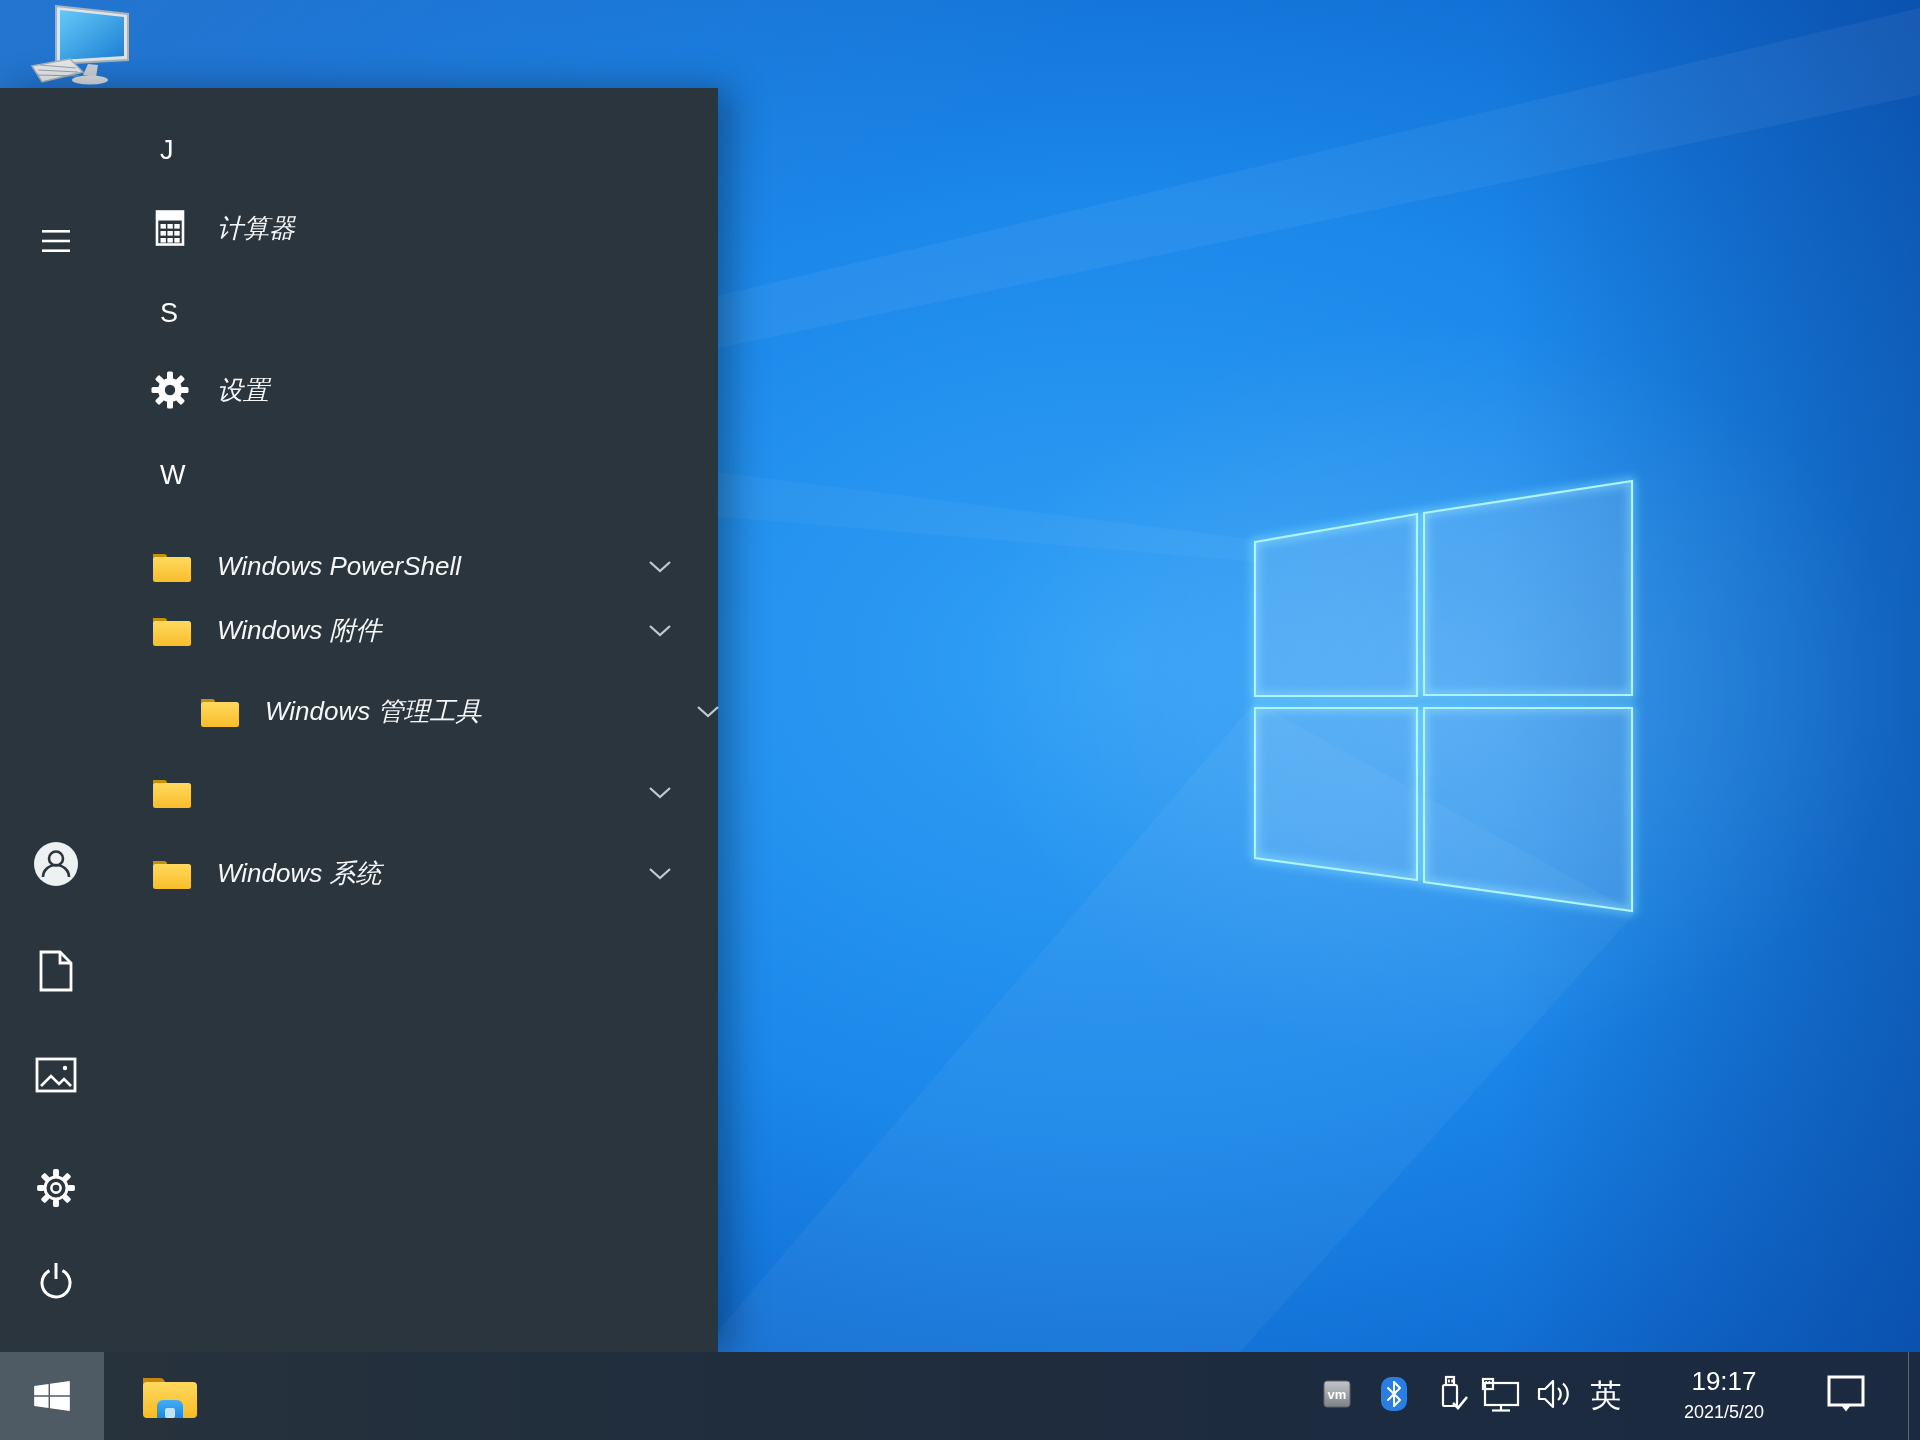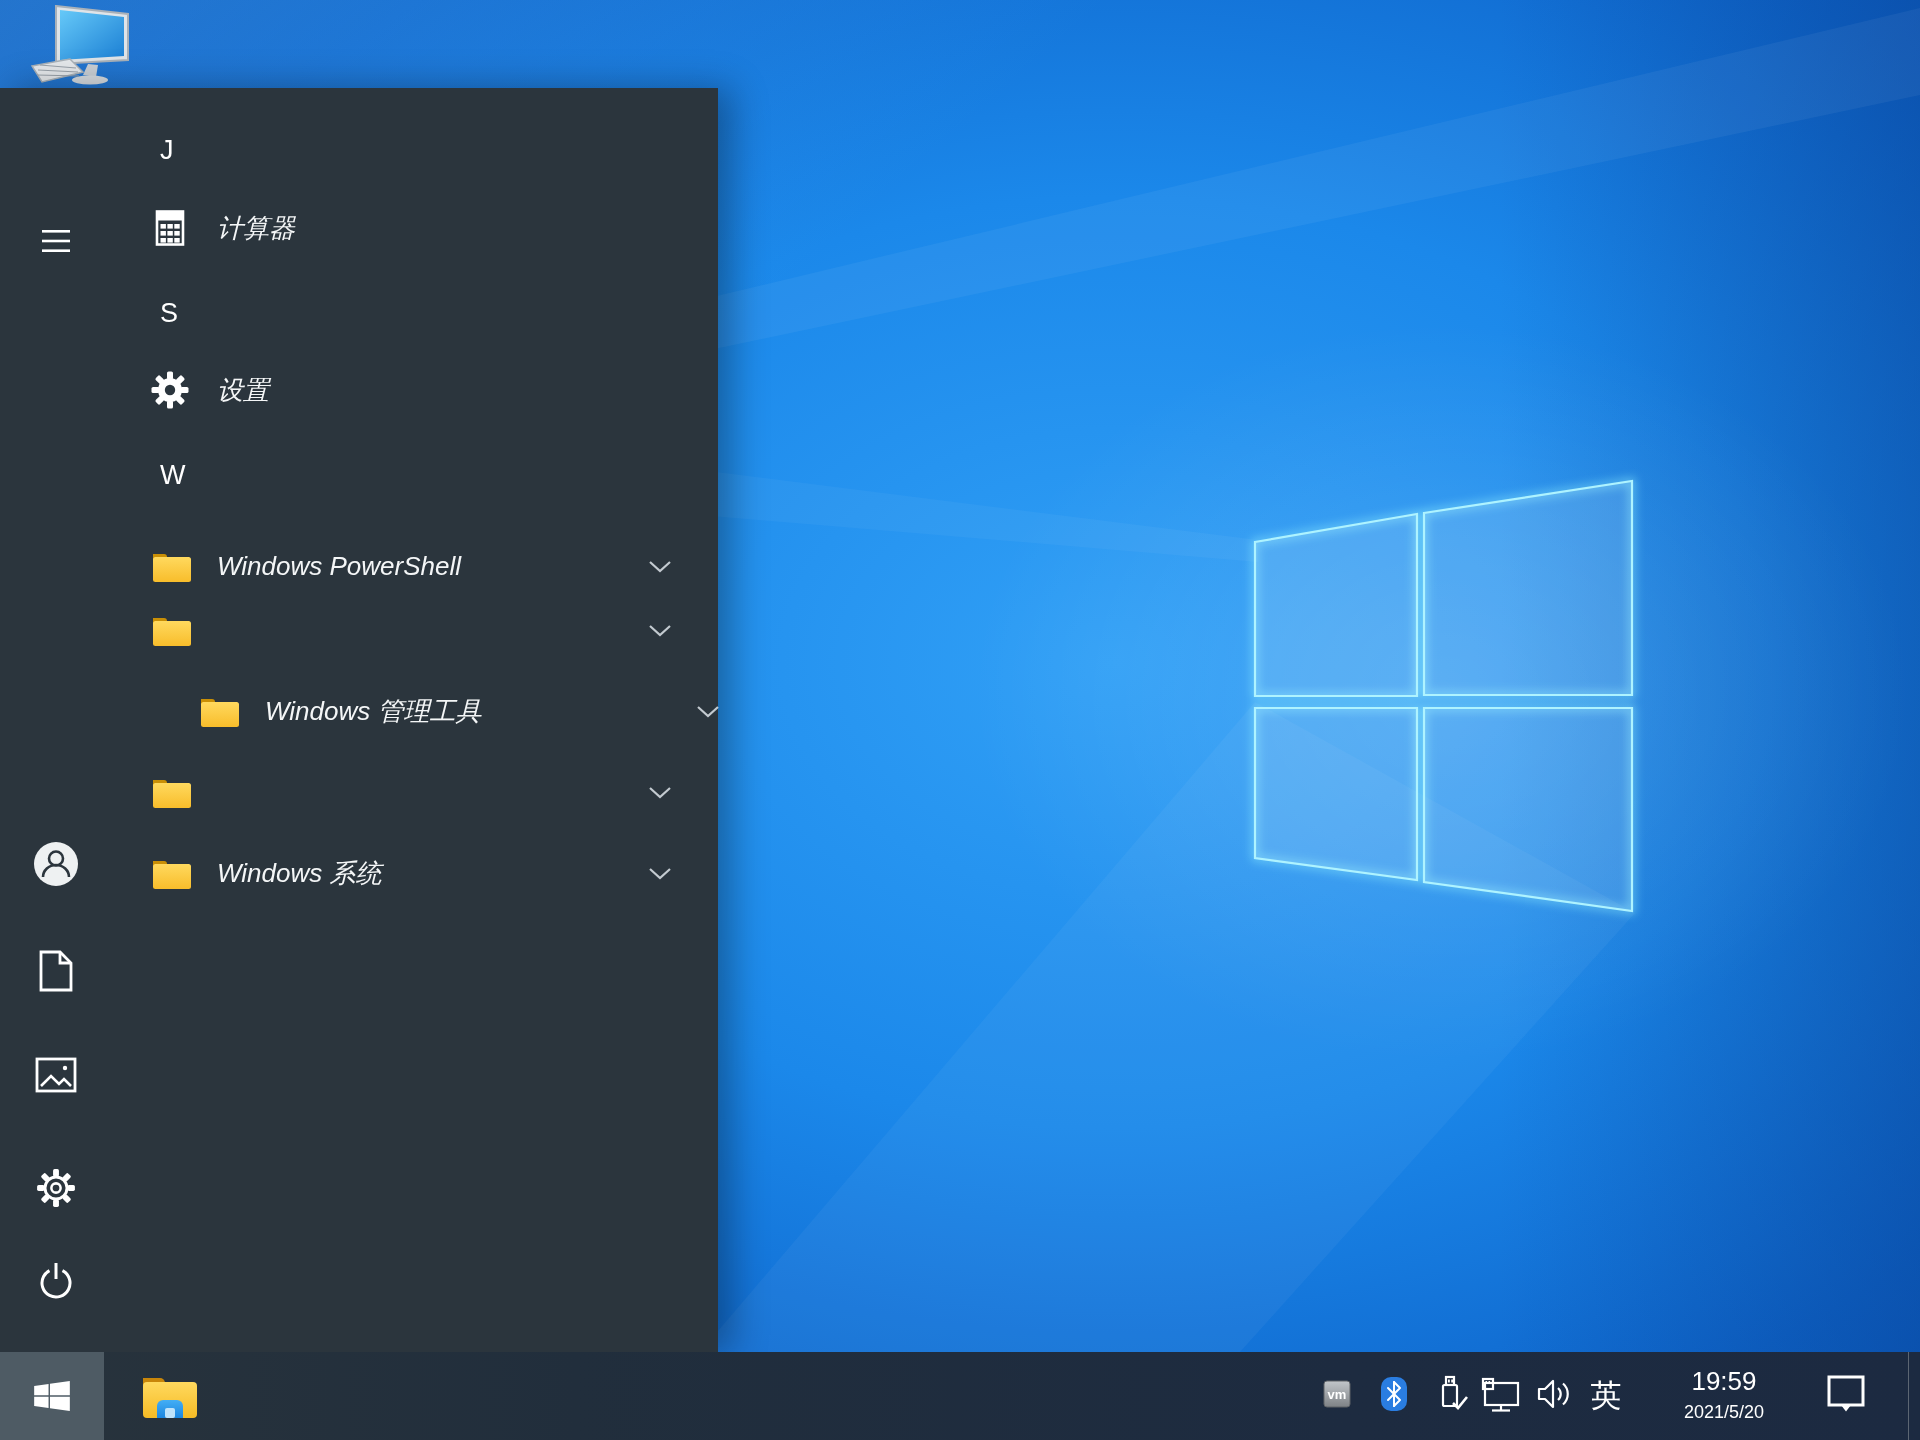--- a/index.html
+++ b/index.html
@@ -215,20 +215,21 @@
     </span>
   </div>
 
   <div class="menu-row" style="top:502px;">
     <span class="app-icon">
       <svg width="44" height="40" viewBox="0 0 44 40">
         <path d="M3,8 h11 a3,3 0 0 1 3,3 v3 h-14 z" fill="#c98f06"></path>
         <rect x="3" y="11" width="38" height="25" rx="2.5" fill="url(#fold)"></rect>
       </svg>
     </span>
+    <span class="app-label">Windows 附件</span>
     <span class="chevron">
       <svg width="24" height="14" viewBox="0 0 24 14">
           <polyline points="2,2 12,11 22,2" fill="none" stroke="#c3cad0" stroke-width="2.2"></polyline>
         </svg>
     </span>
   </div>
 
   <div class="menu-row" style="top:583px;margin-left:48px;">
     <span class="app-icon">
       <svg width="44" height="40" viewBox="0 0 44 40">
@@ -404,21 +405,21 @@
         <polygon points="3,11 9,11 17,3 17,29 9,21 3,21"></polygon>
         <path d="M22,10 a8,8 0 0 1 0,12"></path>
         <path d="M27,5.5 a14,14 0 0 1 0,21"></path>
       </g>
     </svg>
   </div>
 
   <div id="ime-indicator">英</div>
 
   <div id="clock">
-    <div class="time">19:59</div>
+    <div class="time">19:17</div>
     <div class="date">2021/5/20</div>
   </div>
 
   <div class="tray-icon" style="left:1822px;width:48px;">
     <svg width="44" height="42" viewBox="0 0 44 42">
       <rect x="5" y="4" width="34" height="28" fill="none" stroke="#fff" stroke-width="3"></rect>
       <polygon points="17,32 27,32 22,38.5" fill="#fff"></polygon>
     </svg>
   </div>
 

